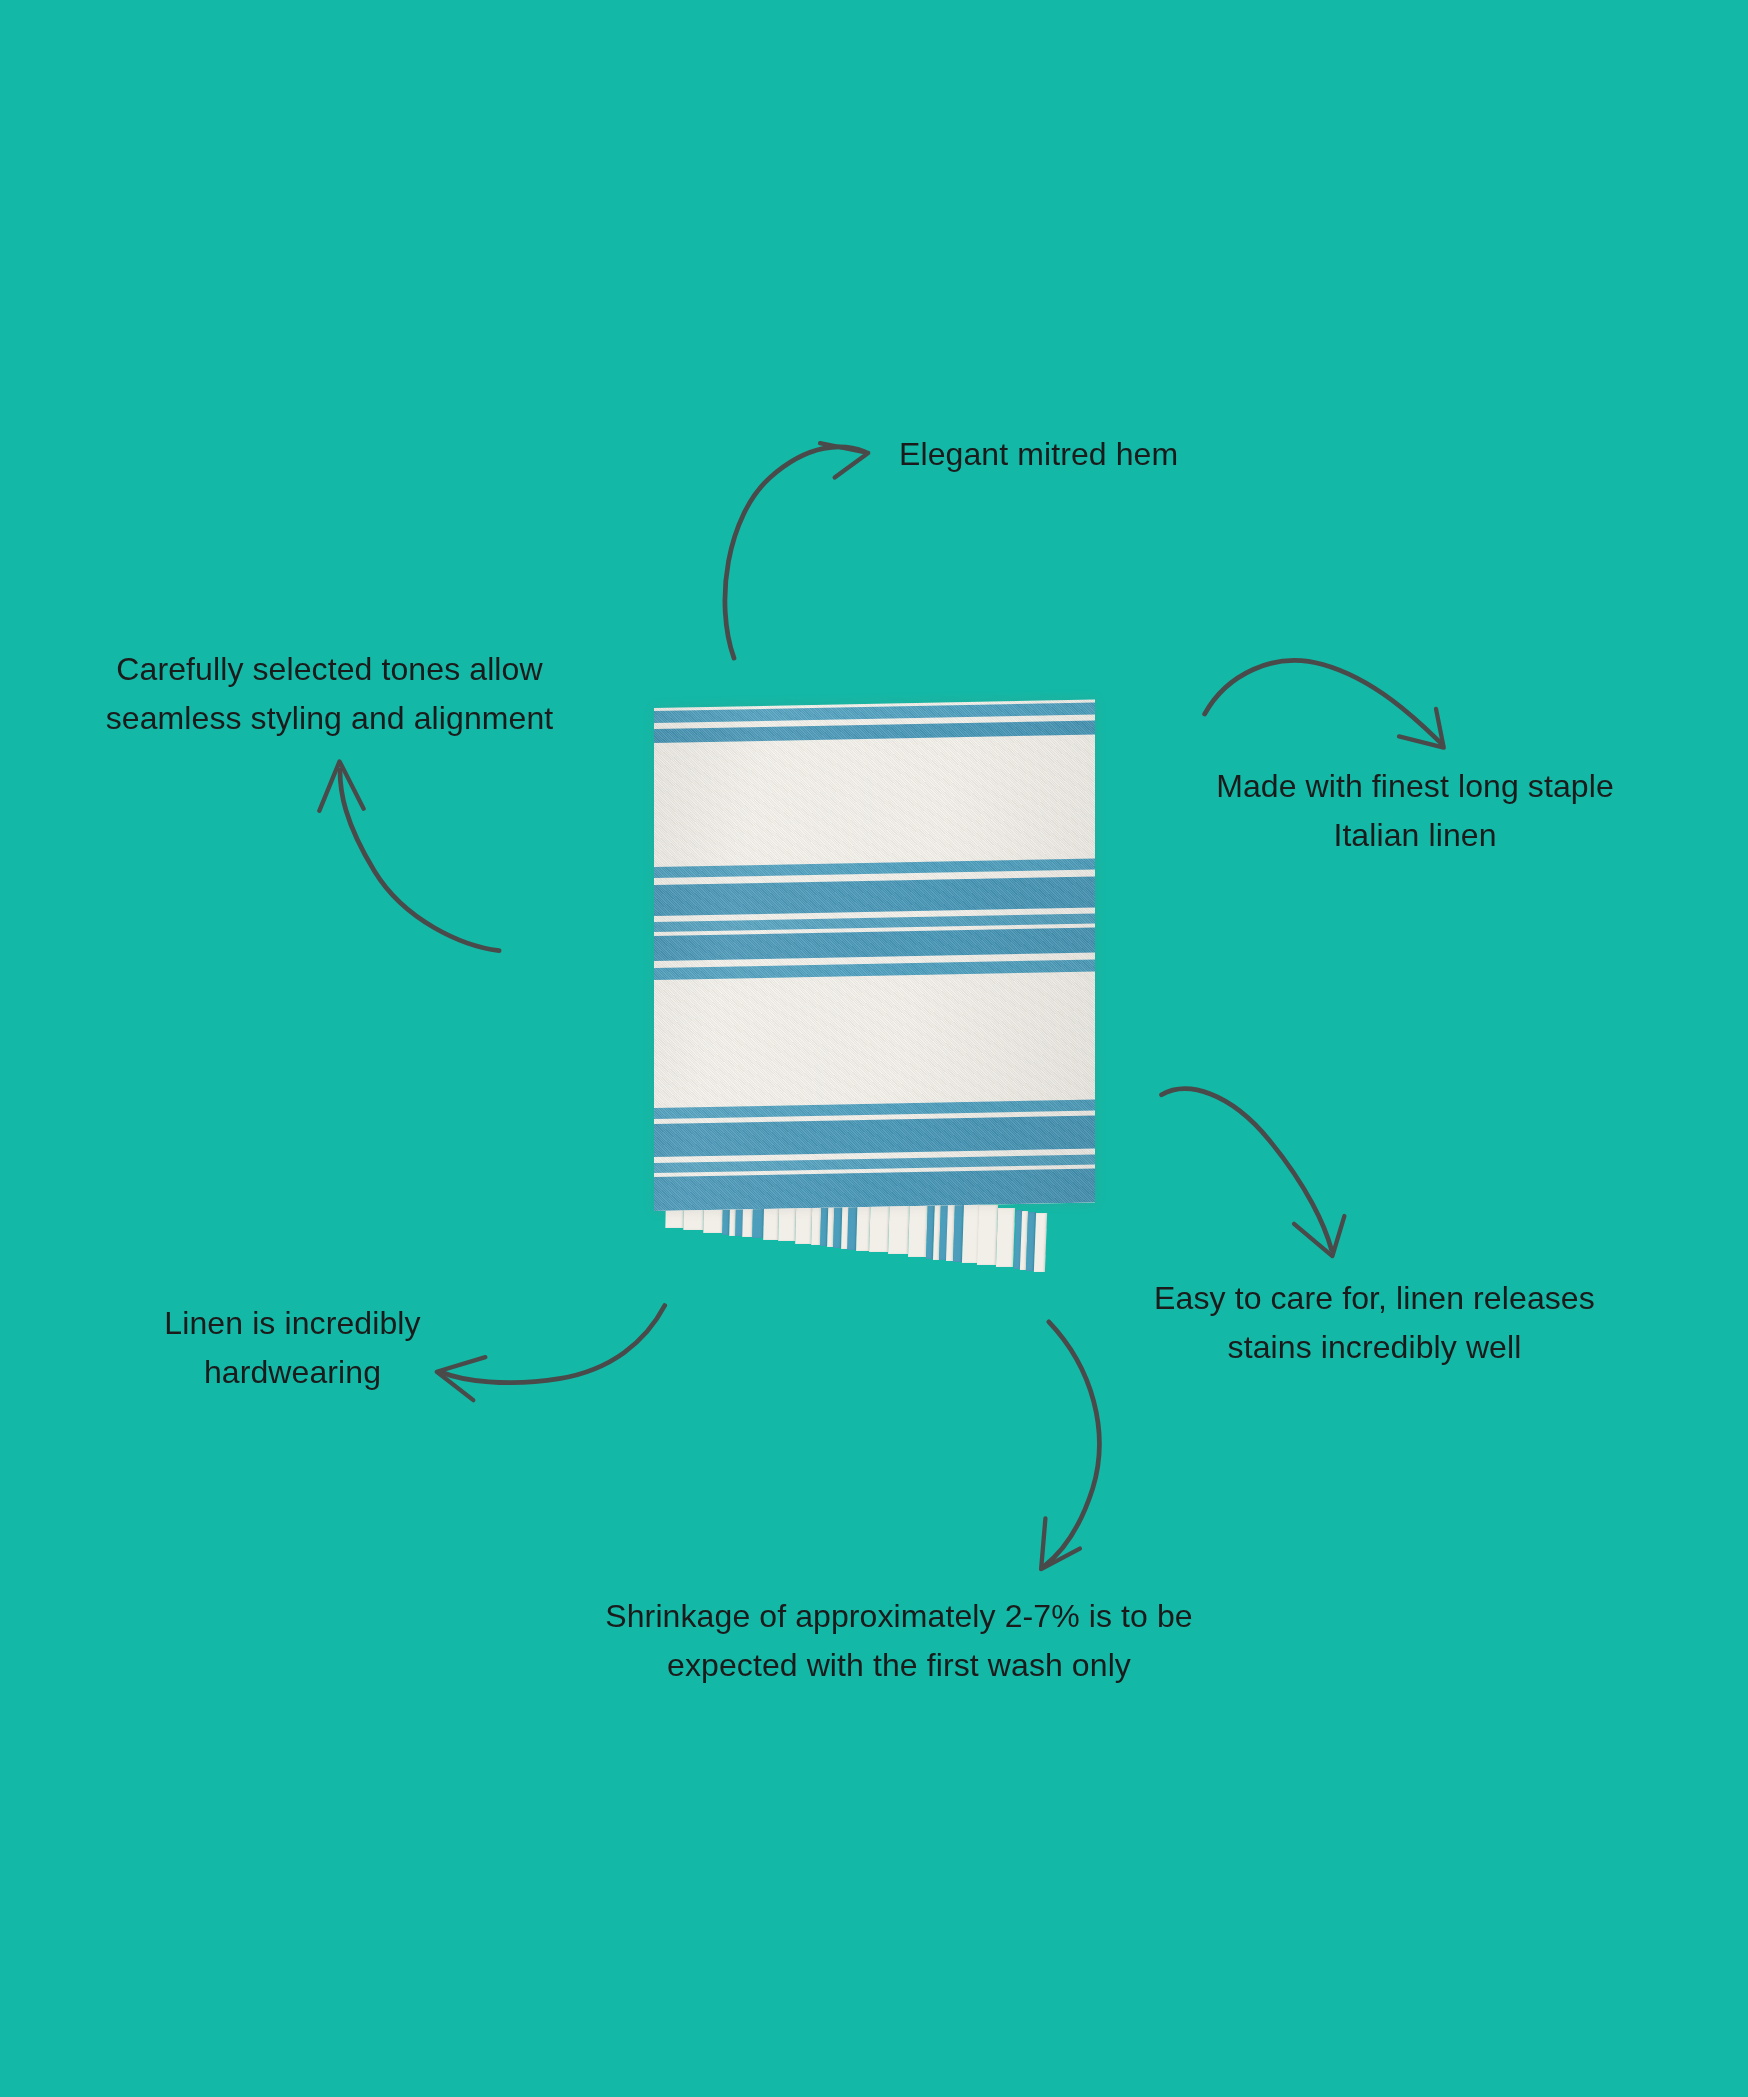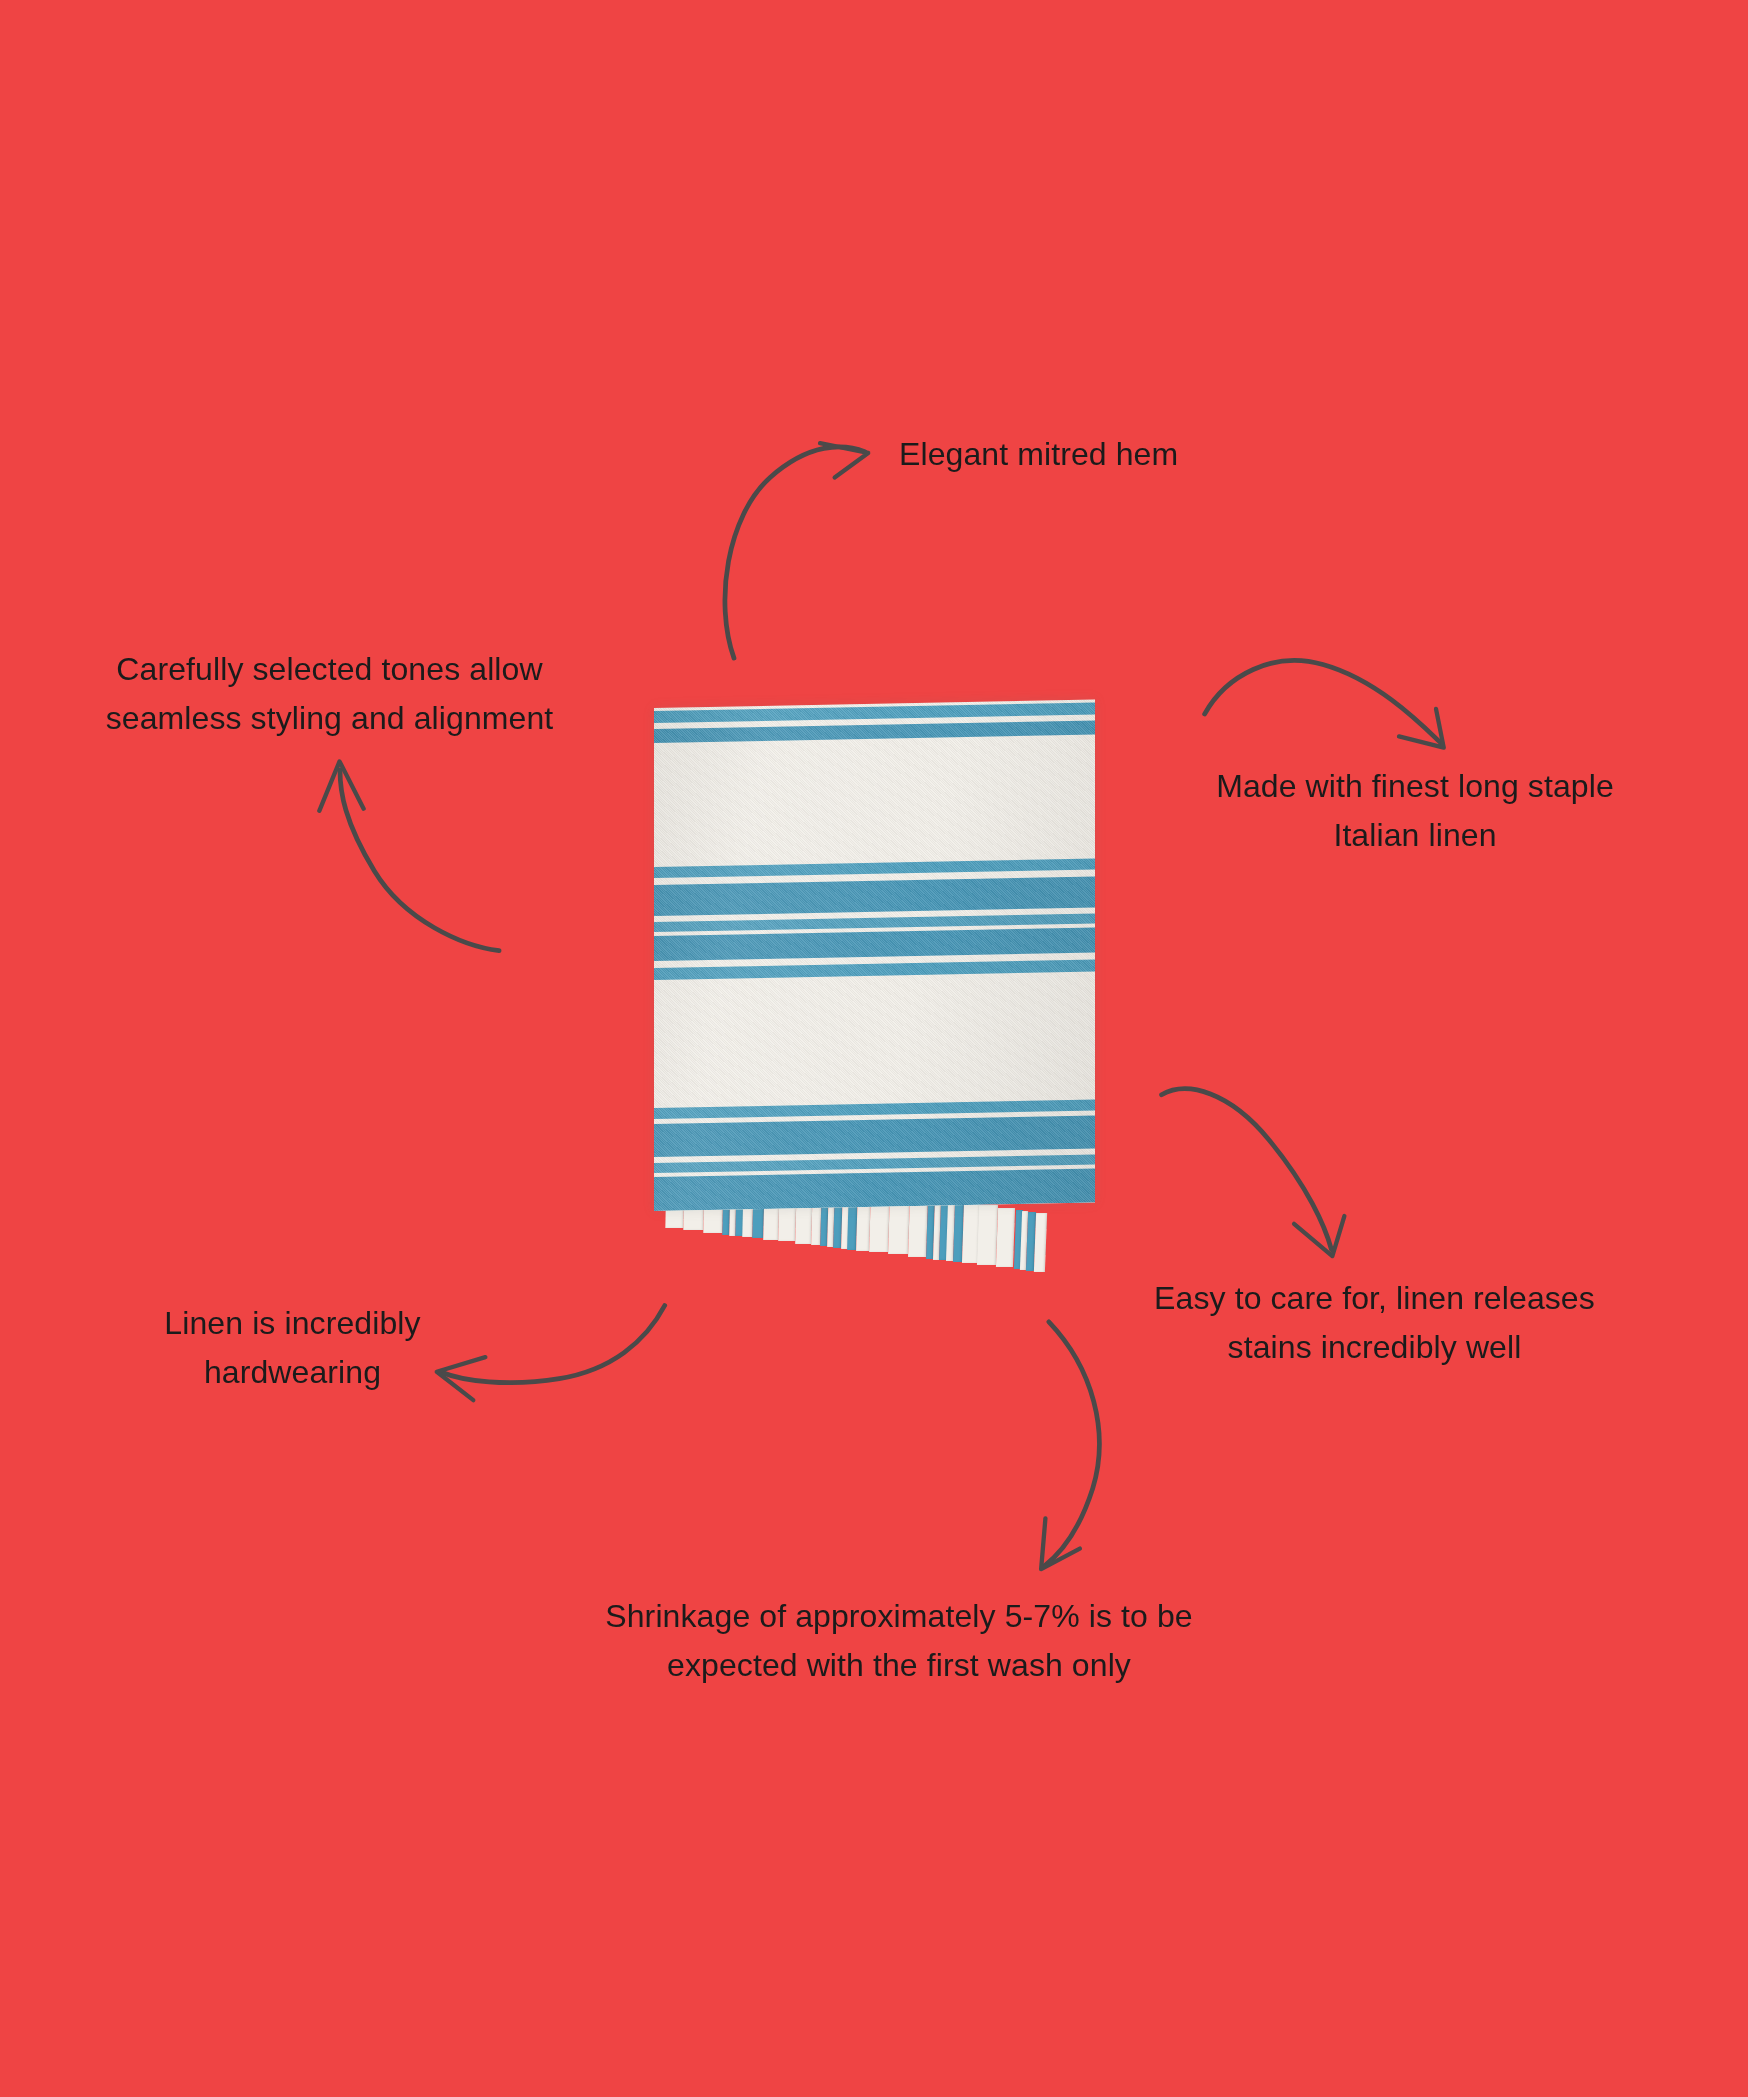--- a/index.html
+++ b/index.html
@@ -8,21 +8,21 @@
     padding: 0;
     background: #ffffff;
   }
   body {
     font-family: "Liberation Sans", sans-serif;
   }
   #stage {
     position: relative;
     width: 1748px;
     height: 2097px;
-    background: #ef4444;
+    background: #14b8a6;
     overflow: hidden;
   }
 
   
   .callout {
     position: absolute;
     color: #1b1b1b;
     font-family: "Liberation Sans", sans-serif;
     font-size: 32px;
     line-height: 1.52;
@@ -252,17 +252,17 @@
 
   <div class="callout" id="callout-care">Easy to care for, linen releases
 stains incredibly well</div>
 
   <div class="callout" id="callout-italian-linen">Made with finest long staple
 Italian linen</div>
 
   <div class="callout" id="callout-hardwearing">Linen is incredibly
 hardwearing</div>
 
-  <div class="callout" id="callout-shrinkage">Shrinkage of approximately 5-7% is to be
+  <div class="callout" id="callout-shrinkage">Shrinkage of approximately 2-7% is to be
 expected with the first wash only</div>
 
 </div>
 
 
 </body></html>

